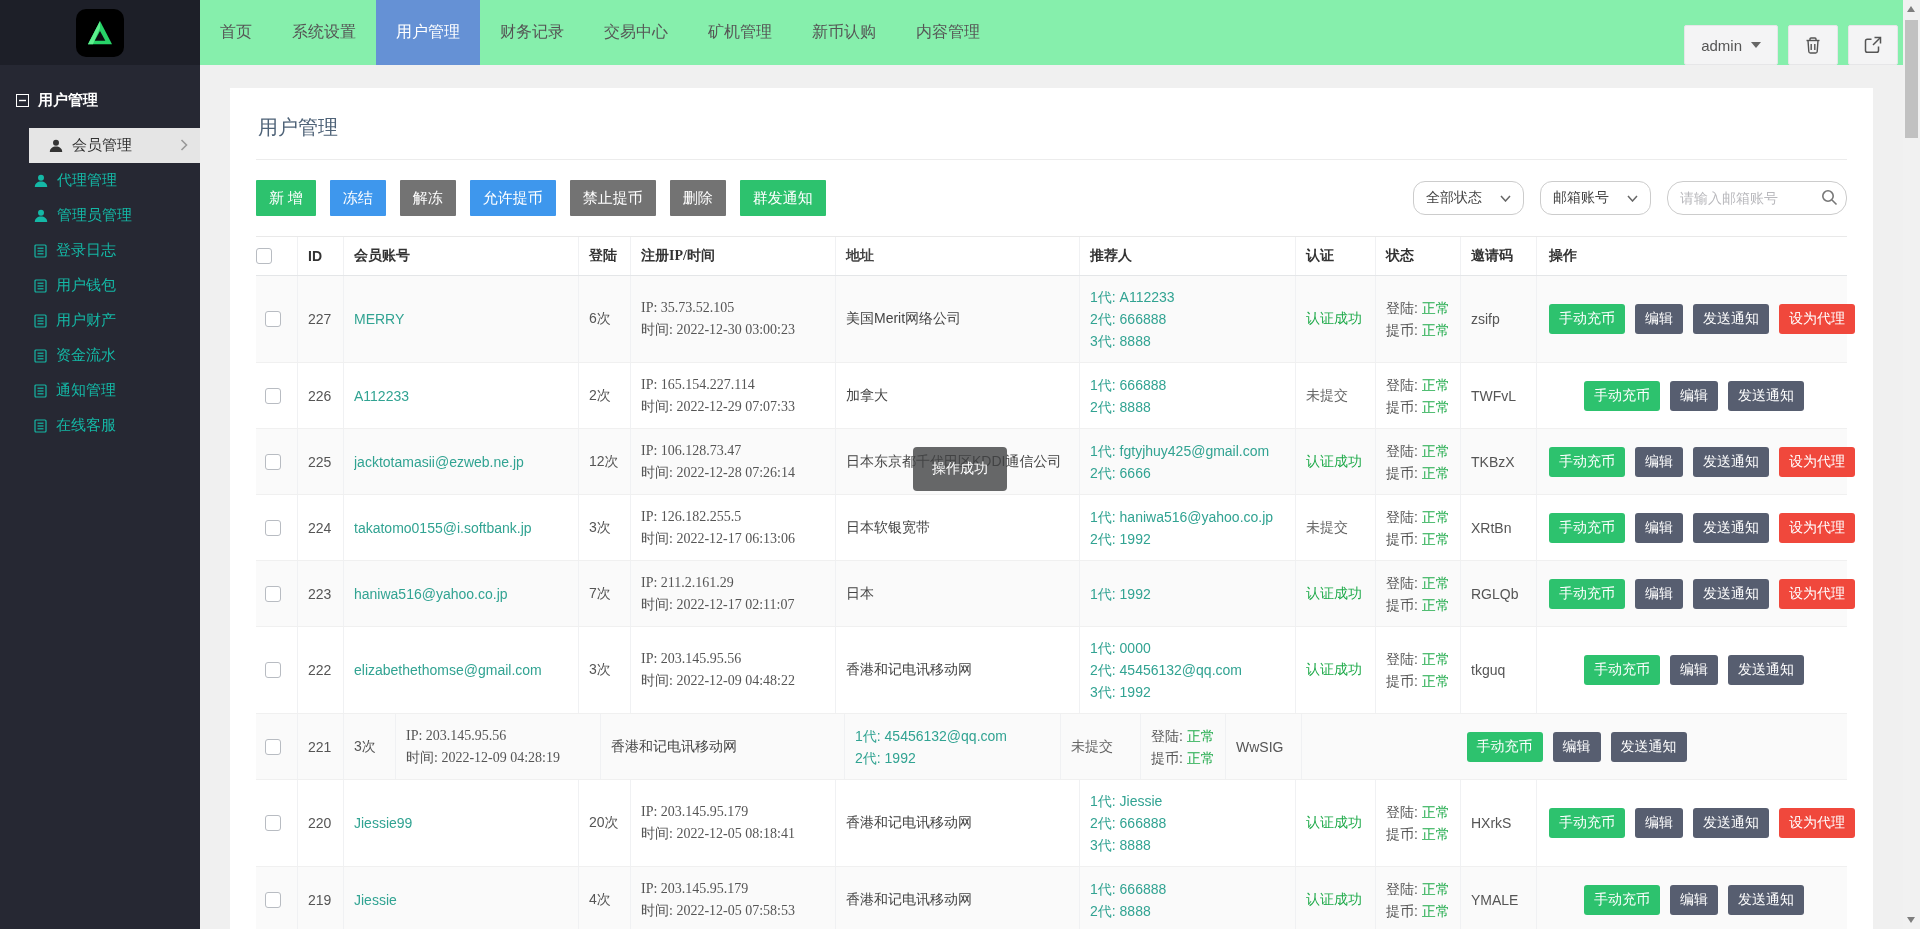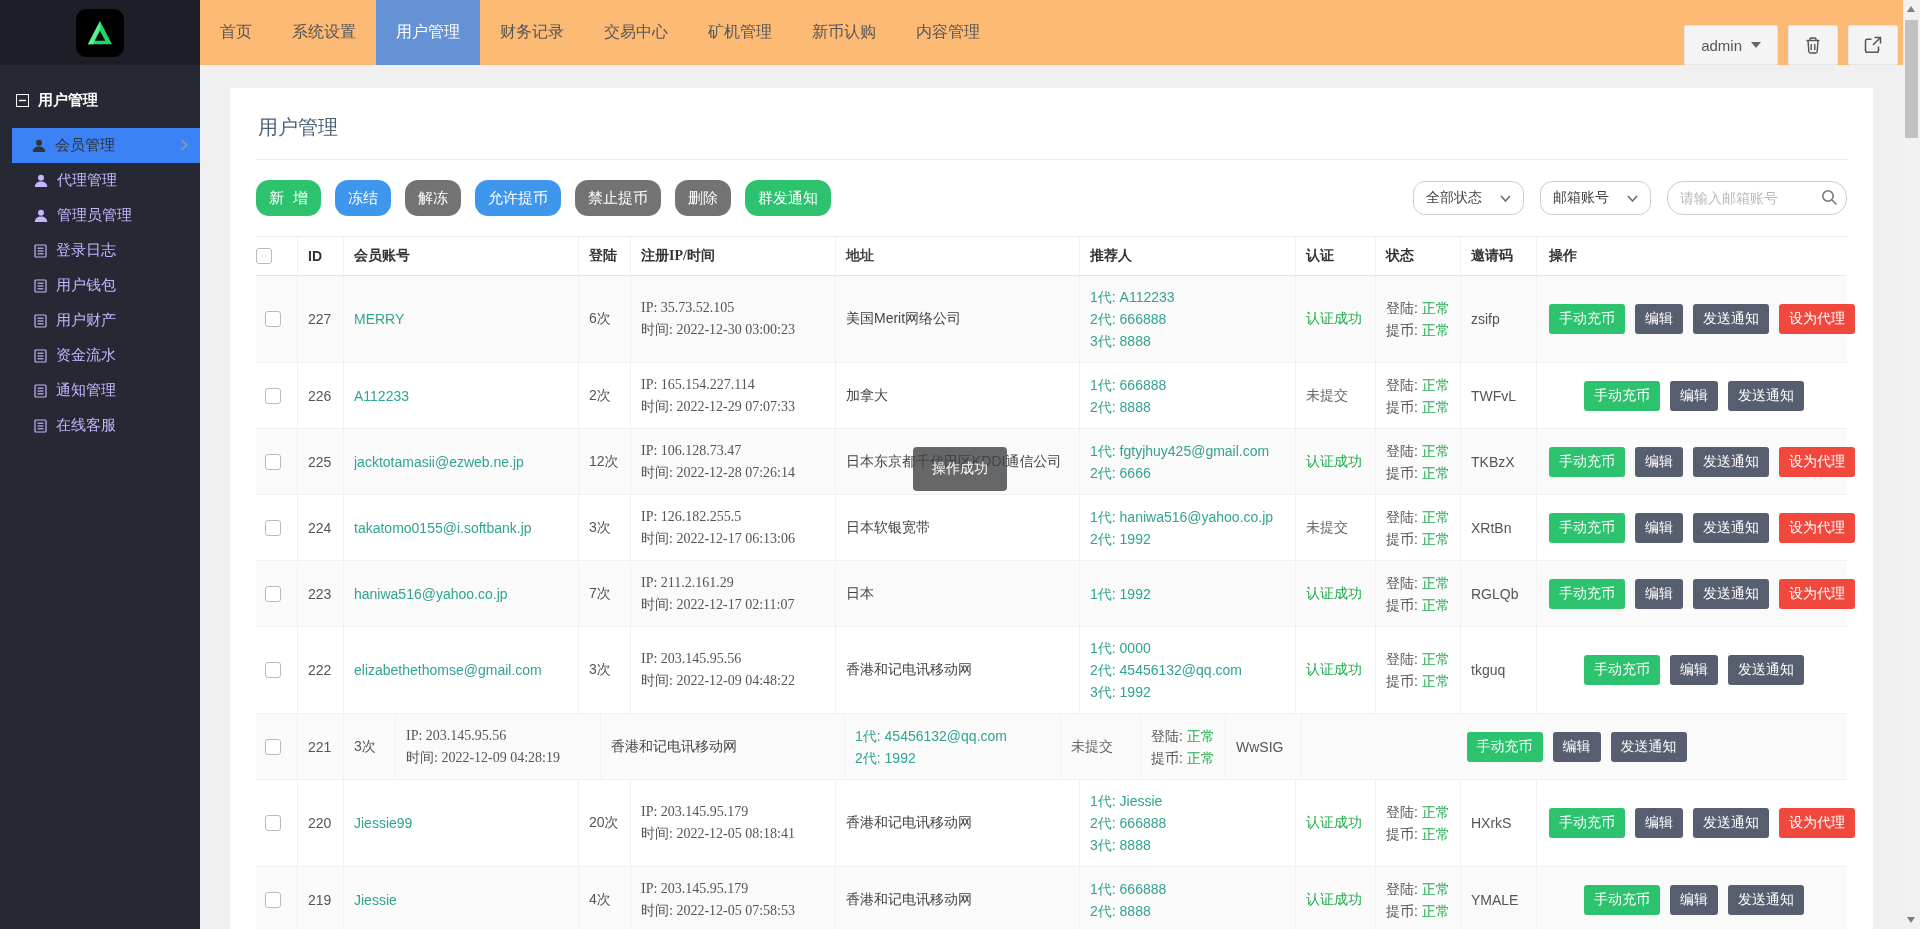--- a/index.html
+++ b/index.html
@@ -5,47 +5,47 @@
   * { box-sizing: border-box; margin: 0; padding: 0; }
   html,body { width:1920px; height:929px; overflow:hidden;
     font-family:"Liberation Sans","DejaVu Sans",sans-serif; background:#f0f0f0; }
 
   
   .sidebar { position:fixed; left:0; top:0; width:200px; height:100%; background:#262833; z-index:30; }
   .logo-strip { height:65px; background:#1d1f28; display:flex; align-items:center; justify-content:center; }
   .logo { width:48px; height:48px; border-radius:10px; background:#000; display:flex; align-items:center; justify-content:center; }
   .side-group { display:flex; align-items:center; gap:9px; color:#fff; font-weight:bold; font-size:15px; padding:26px 0 16px 16px; cursor:pointer; }
   .side-items { margin-top:2px; }
-  .s-item { height:35px; display:flex; align-items:center; gap:9px; color:#c4b5fd; font-size:15px; padding-left:34px; cursor:pointer; white-space:nowrap; }
+  .s-item { height:35px; display:flex; align-items:center; gap:9px; color:#14b8a6; font-size:15px; padding-left:34px; cursor:pointer; white-space:nowrap; }
   .s-item svg { flex:0 0 auto; }
-  .s-item.active { background:#3b82f6; color:#333; margin-left:12px; padding-left:20px; }
+  .s-item.active { background:#e5e5e5; color:#333; margin-left:29px; padding-left:20px; }
   .s-item.active .chev { margin-left:auto; margin-right:12px; color:#999; }
 
   
   .main { margin-left:200px; margin-right:17px; min-height:929px; background:#f0f0f0; }
 
-  .topbar { height:65px; background:#fdba74; display:flex; align-items:stretch; }
+  .topbar { height:65px; background:#86efac; display:flex; align-items:stretch; }
   .tabs { display:flex; align-items:stretch; }
   .tab { padding:0 20px; display:flex; align-items:center; font-size:16px; color:#555; cursor:pointer; white-space:nowrap; }
   .tab.active { background:#6591d5; color:#fff; }
   .topbar-right { margin-left:auto; display:flex; align-items:flex-end; gap:10px; padding-right:5px; }
   .top-btn { height:40px; background:#f4f4f5; border:1px solid #e6e6e8; border-radius:2px; color:#555;
     display:flex; align-items:center; justify-content:center; cursor:pointer; font-family:inherit; }
   .admin-btn { padding:0 16px; font-size:15px; gap:9px; }
   .caret-down { width:0; height:0; border-left:5px solid transparent; border-right:5px solid transparent; border-top:6px solid #666; }
   .icon-btn { width:50px; }
 
   
   .card { background:#fff; margin:23px 30px 0 30px; padding:20px 26px 40px 26px; min-height:900px; }
   .page-title { font-size:20px; font-weight:400; color:#4f6378; padding:6px 0 18px 2px; }
   .title-divider { border-bottom:1px solid #ececec; margin-bottom:20px; }
 
   .actions-row { display:flex; align-items:center; margin-bottom:20px; }
-  .tbtn { height:36px; padding:0 13px; border:none; border-radius:13px; color:#fff; font-size:15px;
-    margin-right:14px; cursor:pointer; font-family:Liberation Mono, monospace; white-space:nowrap; }
+  .tbtn { height:36px; padding:0 13px; border:none; border-radius:1px; color:#fff; font-size:15px;
+    margin-right:14px; cursor:pointer; font-family:Liberation Serif, serif; white-space:nowrap; }
   .tbtn-green { background:#2dc26e; }
   .tbtn-blue  { background:#3e97ed; }
   .tbtn-red   { background:#737373; }
 
   .filters { margin-left:auto; display:flex; align-items:center; gap:16px; }
   .select { height:34px; border:1px solid #ccc; border-radius:12px; background:#fff; display:flex; align-items:center;
     padding:0 12px; gap:18px; font-size:14px; color:#444; cursor:pointer; }
   .search-box { position:relative; }
   .search-box input { height:34px; width:180px; border:1px solid #ccc; border-radius:16px; padding:0 32px 0 12px;
     font-size:14px; color:#444; font-family:inherit; outline:none; }

